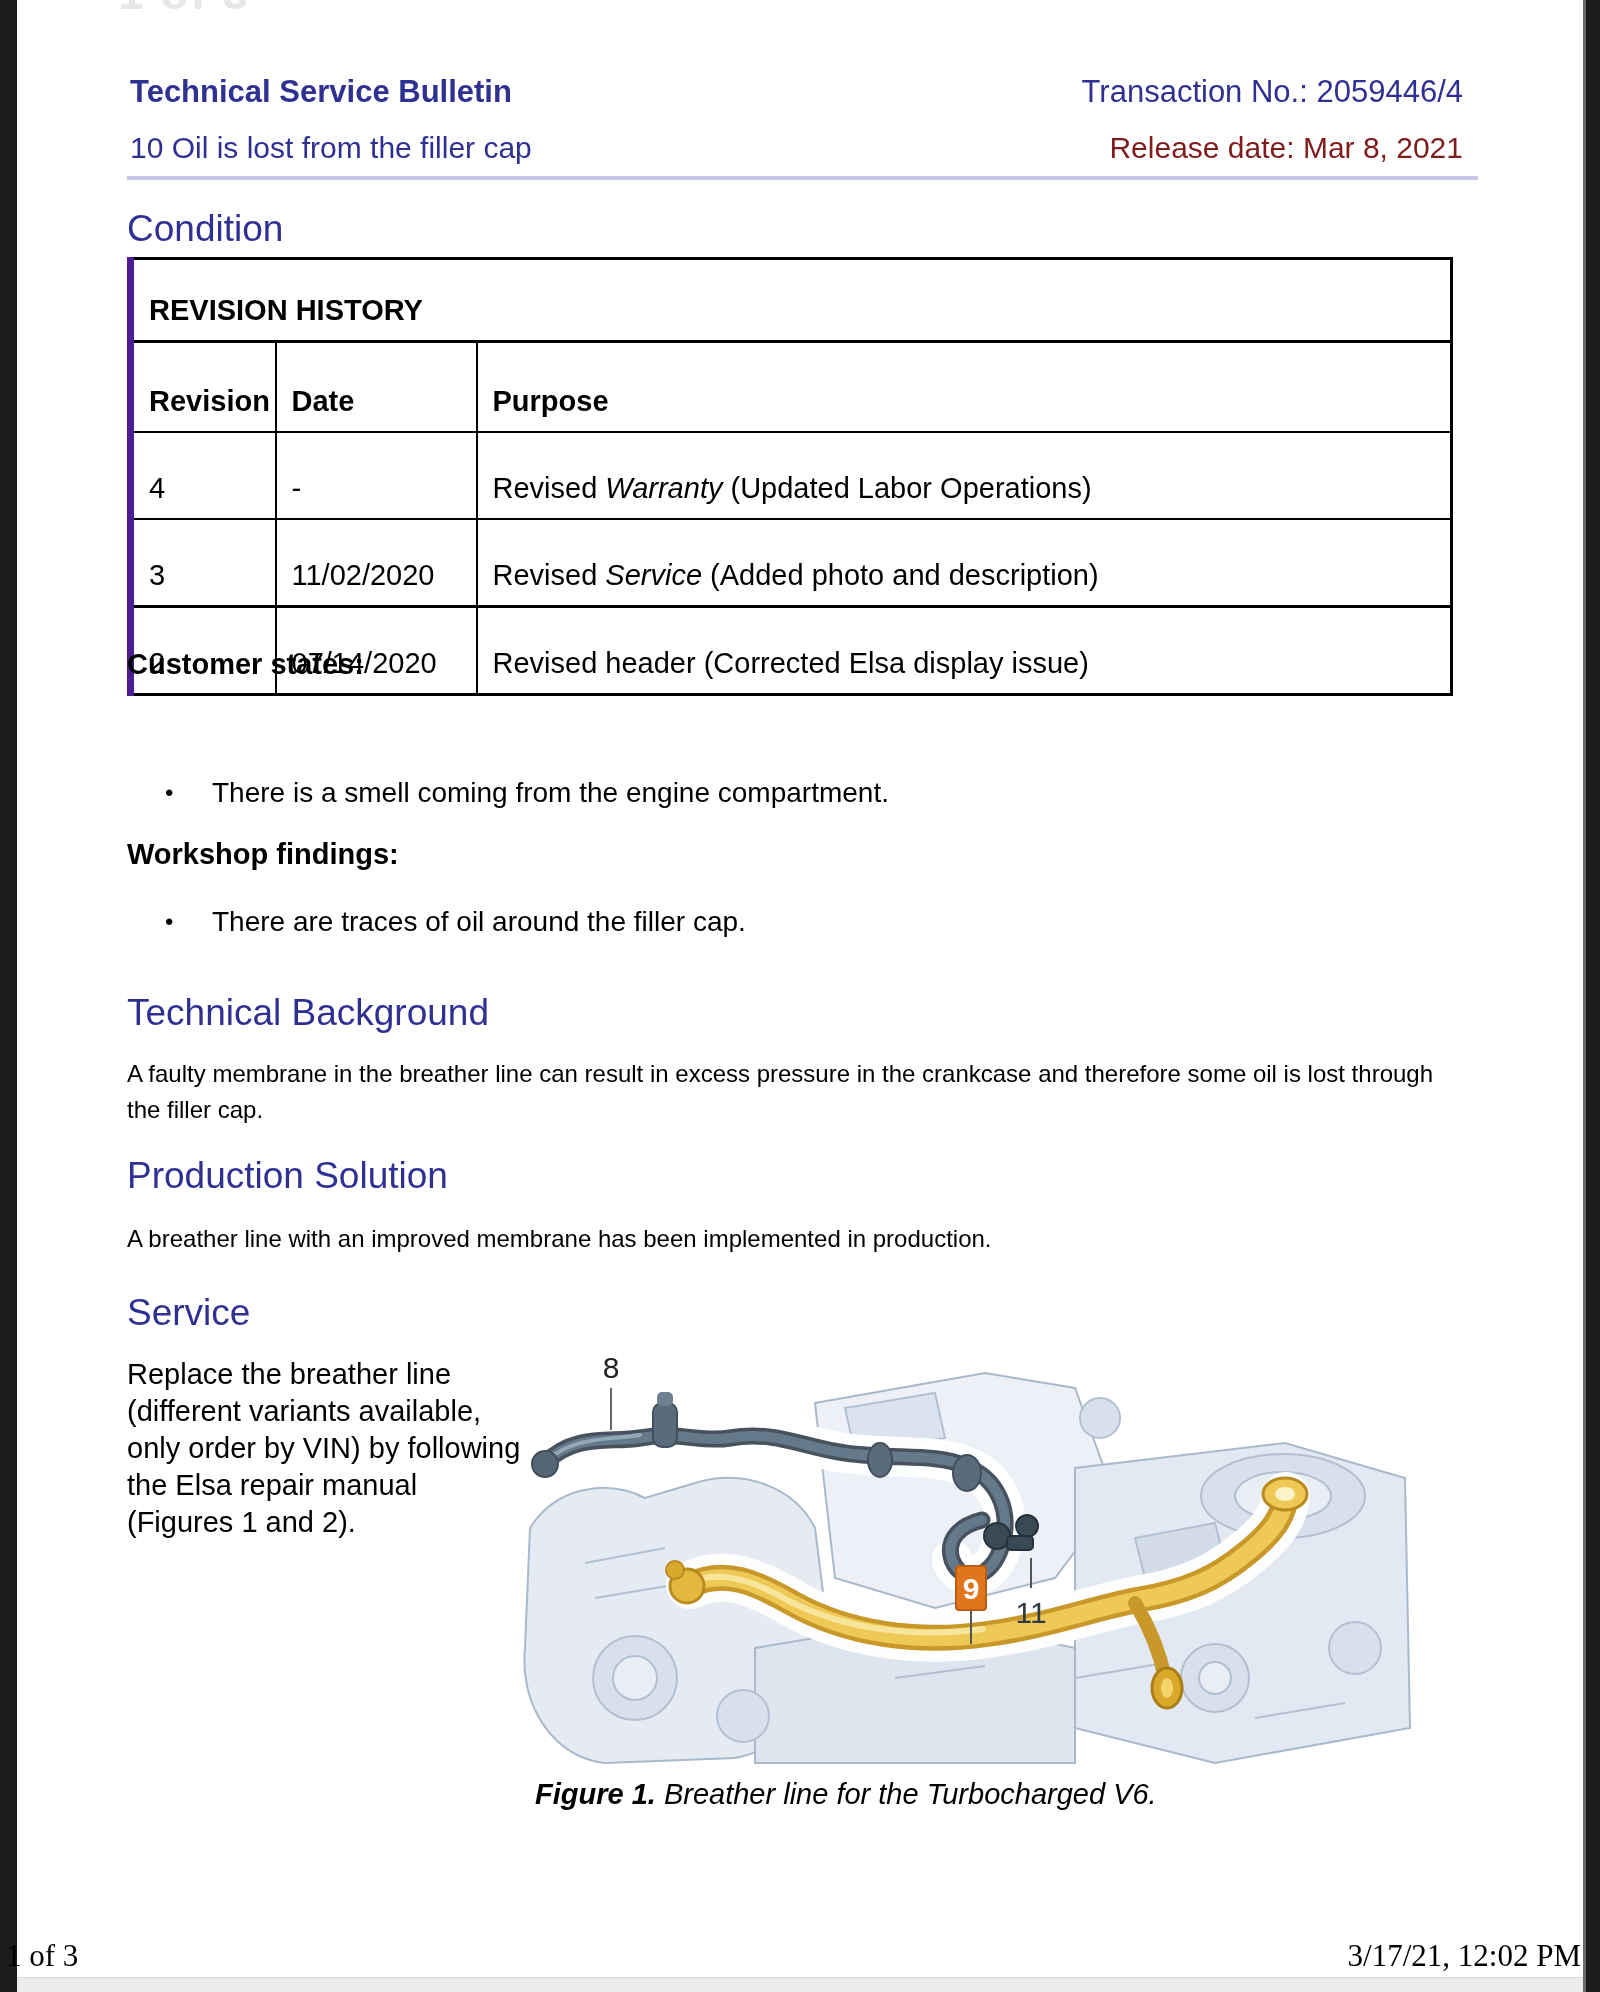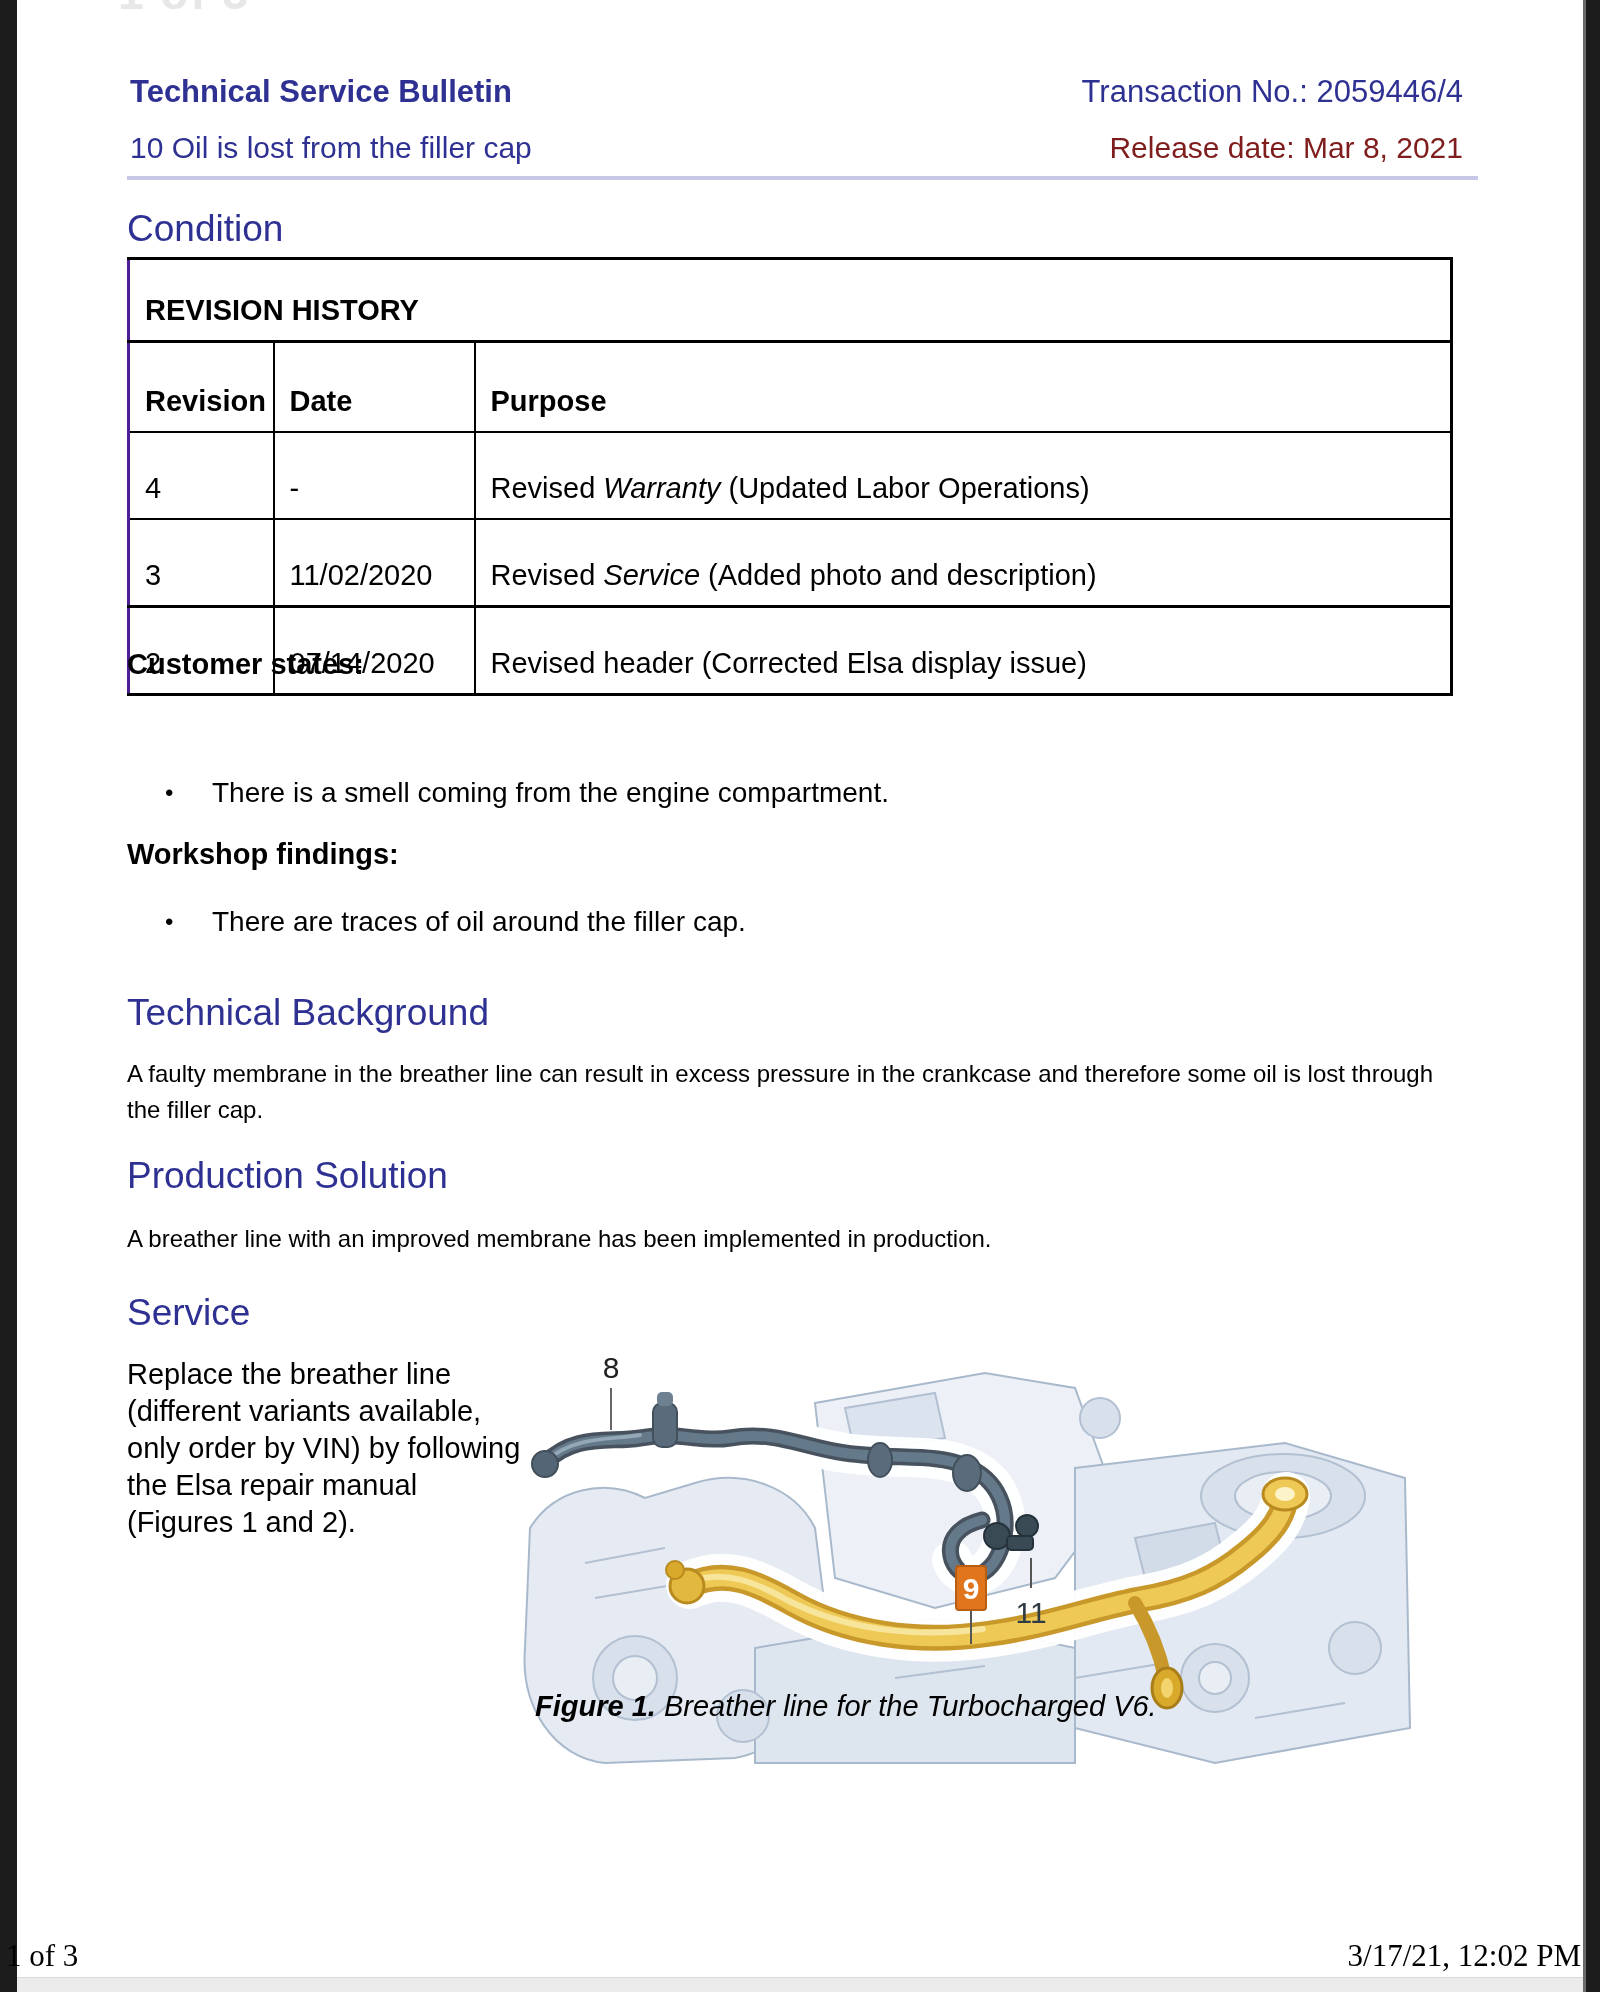--- a/index.html
+++ b/index.html
@@ -21,36 +21,36 @@
 
   .sec-head{position:absolute;left:127px;font-size:37px;font-weight:normal;color:#2e3192;}
 
   table.rev{
     position:absolute;left:127px;top:257px;width:1326px;border-collapse:collapse;table-layout:fixed;
     font-size:29px;color:#000;
   }
   table.rev td{border:2px solid #000;vertical-align:bottom;padding:0 0 13px 15px;}
   table.rev .outer-top{border-top:3px solid #000;}
   table.rev .outer-bottom{border-bottom:3px solid #000;}
-  table.rev .outer-left{border-left:3px solid #4c1d95;border-radius:9px;}
+  table.rev .outer-left{border-left:7px solid #4c1d95;border-radius:9px;}
   table.rev .outer-right{border-right:3px solid #000;}
   table.rev .thick-bottom{border-bottom:3px solid #000;}
   table.rev .title-cell{height:67px;font-weight:bold;}
   table.rev .head-cell{height:75px;font-weight:bold;}
   table.rev .row-cell{height:72px;}
   .ital{font-style:italic;}
 
   .label-bold{position:absolute;left:127px;font-size:29px;font-weight:bold;color:#000;}
   .bullet-row{position:absolute;left:165px;font-size:28px;color:#000;}
   .bullet-row .dot{display:inline-block;width:47px;font-size:24px;vertical-align:1px;}
   .para{position:absolute;left:127px;width:1335px;font-size:24px;line-height:36px;color:#000;}
 
   .service-body{position:absolute;left:127px;top:1356px;width:395px;font-size:29px;line-height:37px;color:#000;}
   .figure-wrap{position:absolute;left:515px;top:1348px;width:905px;height:425px;}
-  .fig-caption{position:absolute;left:535px;top:1690px;font-size:29px;font-style:italic;color:#000;}
+  .fig-caption{position:absolute;left:535px;top:1778px;font-size:29px;font-style:italic;color:#000;}
   .fig-caption b{font-weight:bold;}
 
   .footer-left{position:absolute;left:6px;top:1938px;font-family:"Liberation Serif", serif;font-size:31px;color:#000;}
   .footer-right{position:absolute;right:19px;top:1938px;font-family:"Liberation Serif", serif;font-size:31px;color:#000;}
 </style>
 </head>
 <body>
 
 <div class="page">
 

